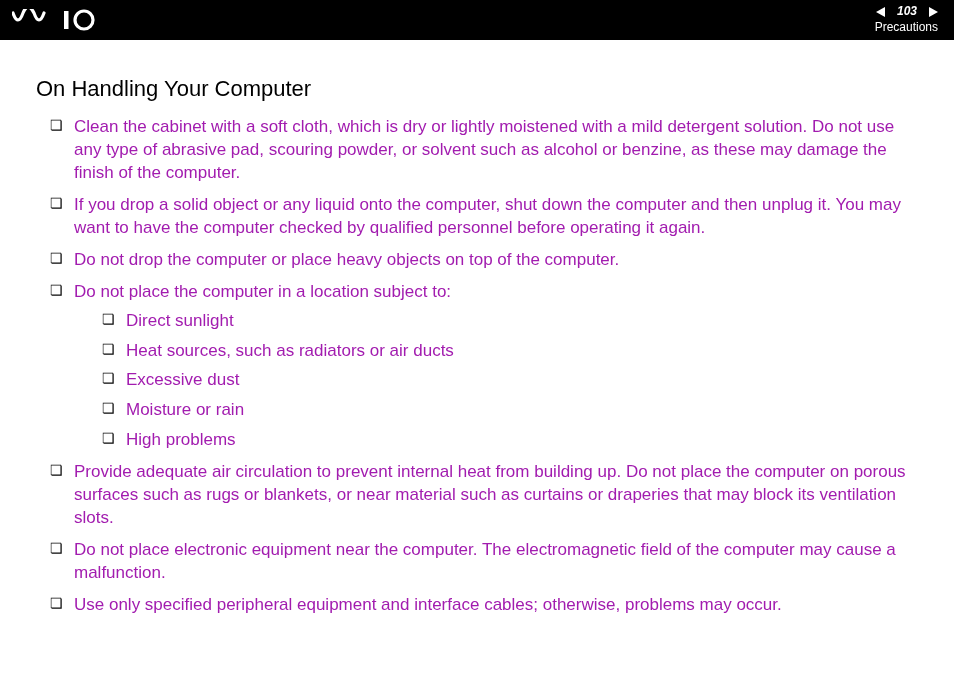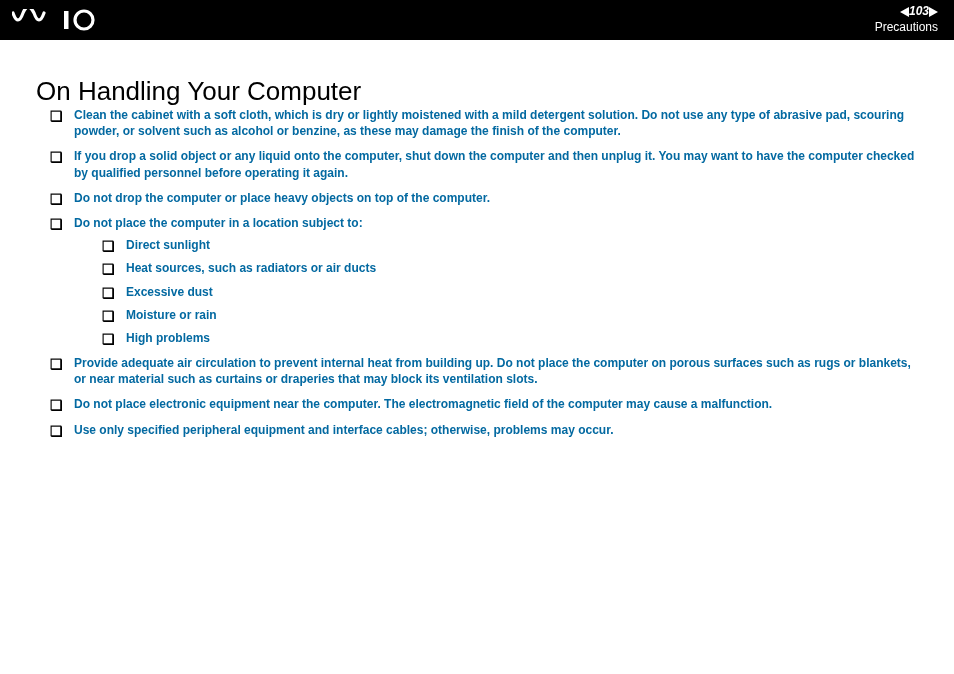--- a/index.html
+++ b/index.html
@@ -28,56 +28,56 @@
   .logo svg { display: block; }
   .header-right {
     text-align: right;
     font-size: 12px;
     line-height: 1.3;
   }
   .page-nav {
     display: flex;
     align-items: center;
     justify-content: flex-end;
-    gap: 0;
+    gap: 12px;
     font-style: italic;
     font-weight: bold;
   }
   .arrow-left, .arrow-right {
     width: 0; height: 0;
     border-top: 5px solid transparent;
     border-bottom: 5px solid transparent;
   }
   .arrow-left { border-right: 9px solid #fff; }
   .arrow-right { border-left: 9px solid #fff; }
   .section-label { font-weight: normal; font-size: 12px; }
   .content {
     padding: 36px 36px 20px 36px;
   }
   h1 {
-    font-size: 26px;
+    font-size: 22px;
     font-weight: normal;
+    margin-bottom: 14px;
     color: #000;
   }
   ul {
     list-style: none;
     margin-left: 14px;
   }
   ul ul {
     margin-left: 28px;
     margin-top: 6px;
   }
   li {
     position: relative;
     padding-left: 24px;
-    font-size: 12px;
+    font-size: 17px;
     line-height: 1.35;
     margin-bottom: 9px;
-    color: #0369a1;
-    font-weight: bold;
+    color: #a21caf;
   }
   ul ul li { margin-bottom: 7px; }
   li::before {
     content: "❏";
     position: absolute;
     left: 0;
     top: 0;
     font-size: 14px;
     color: #000;
   }

